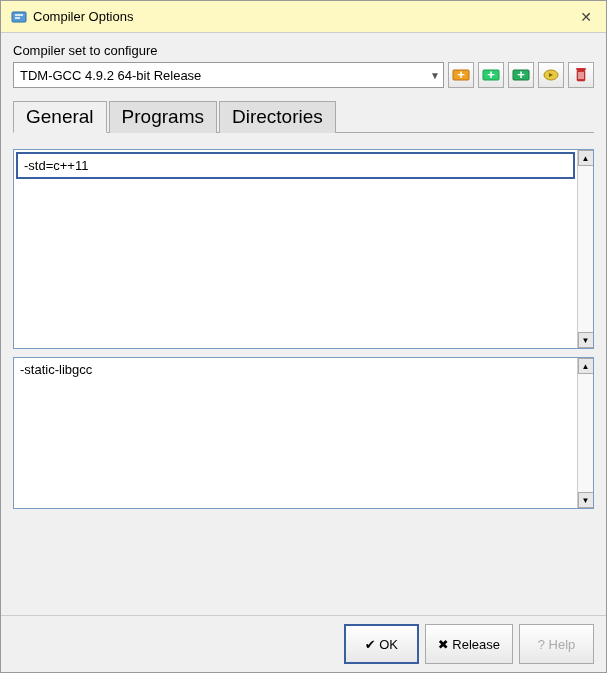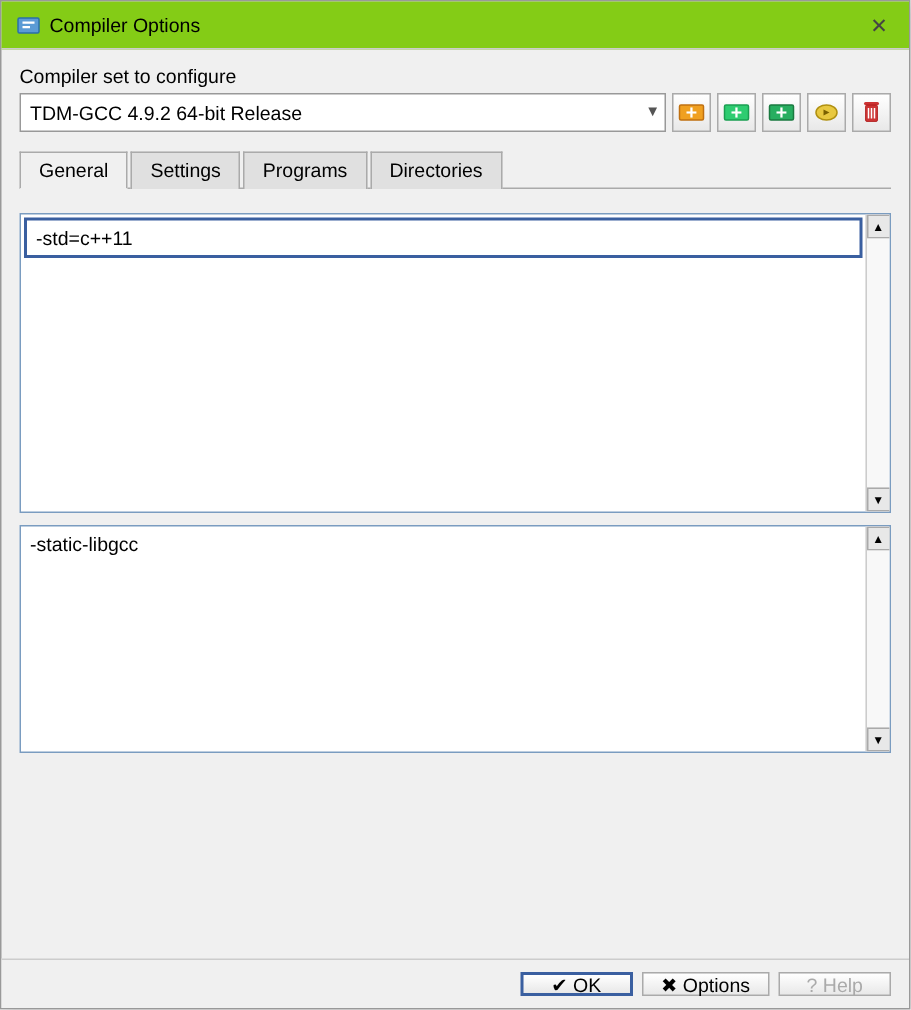--- a/index.html
+++ b/index.html
@@ -22,21 +22,21 @@
       width: 607px;
       height: 673px;
       background: #f0f0f0;
       border: 1px solid #999;
       box-shadow: 3px 3px 10px rgba(0,0,0,0.4);
       display: flex;
       flex-direction: column;
     }
 
     .title-bar {
-      background: #84cc16;
+      background: #fef9c3;
       border-bottom: 1px solid #ccc;
       padding: 6px 10px;
       display: flex;
       align-items: center;
       justify-content: space-between;
       height: 32px;
     }
 
     .title-bar-left {
       display: flex;
@@ -141,21 +141,21 @@
       gap: 2px;
       margin-top: 4px;
     }
 
     .tab {
       padding: 4px 12px;
       border: 1px solid #aaa;
       border-bottom: none;
       background: #e0e0e0;
       cursor: pointer;
-      font-size: 13px;
+      font-size: 19px;
       position: relative;
       bottom: -1px;
     }
 
     .tab.active {
       background: #f0f0f0;
       border-bottom: 1px solid #f0f0f0;
       font-weight: normal;
     }
 
@@ -237,21 +237,21 @@
       border-top: 1px solid #ccc;
       padding: 8px 12px;
       display: flex;
       align-items: center;
       justify-content: flex-end;
       gap: 6px;
       background: #f0f0f0;
     }
 
     .footer-btn {
-      height: 16px;
+      height: 40px;
       min-width: 75px;
       padding: 0 12px;
       border: 1px solid #aaa;
       background: linear-gradient(to bottom, #fff, #e8e8e8);
       cursor: pointer;
       font-size: 13px;
       display: flex;
       align-items: center;
       justify-content: center;
       gap: 4px;
@@ -324,21 +324,20 @@
             <line x1="7" y1="6" x2="7" y2="13" stroke="#fff" stroke-width="1"></line>
             <line x1="9" y1="6" x2="9" y2="13" stroke="#fff" stroke-width="1"></line>
             <line x1="11" y1="6" x2="11" y2="13" stroke="#fff" stroke-width="1"></line>
           </svg>
         </button>
       </div>
     </div>
 
     <div class="tabs-bar">
       <div class="tab active">General</div>
-      <div class="tab">Settings</div>
       <div class="tab">Programs</div>
       <div class="tab">Directories</div>
     </div>
 
     <div class="tab-content">
 
       <div class="list-box list-box-upper">
         <div class="list-box-inner">
           <div class="list-item selected">-std=c++11</div>
         </div>
@@ -357,16 +356,16 @@
           <div class="scrollbar-arrow">▲</div>
           <div class="scrollbar-thumb-area"></div>
           <div class="scrollbar-arrow">▼</div>
         </div>
       </div>
     </div>
   </div>
 
   <div class="dialog-footer">
     <button class="footer-btn ok-btn">✔  OK</button>
-    <button class="footer-btn">✖  Options</button>
+    <button class="footer-btn">✖  Release</button>
     <button class="footer-btn disabled">?  Help</button>
   </div>
 </div>
 
 </body></html>

